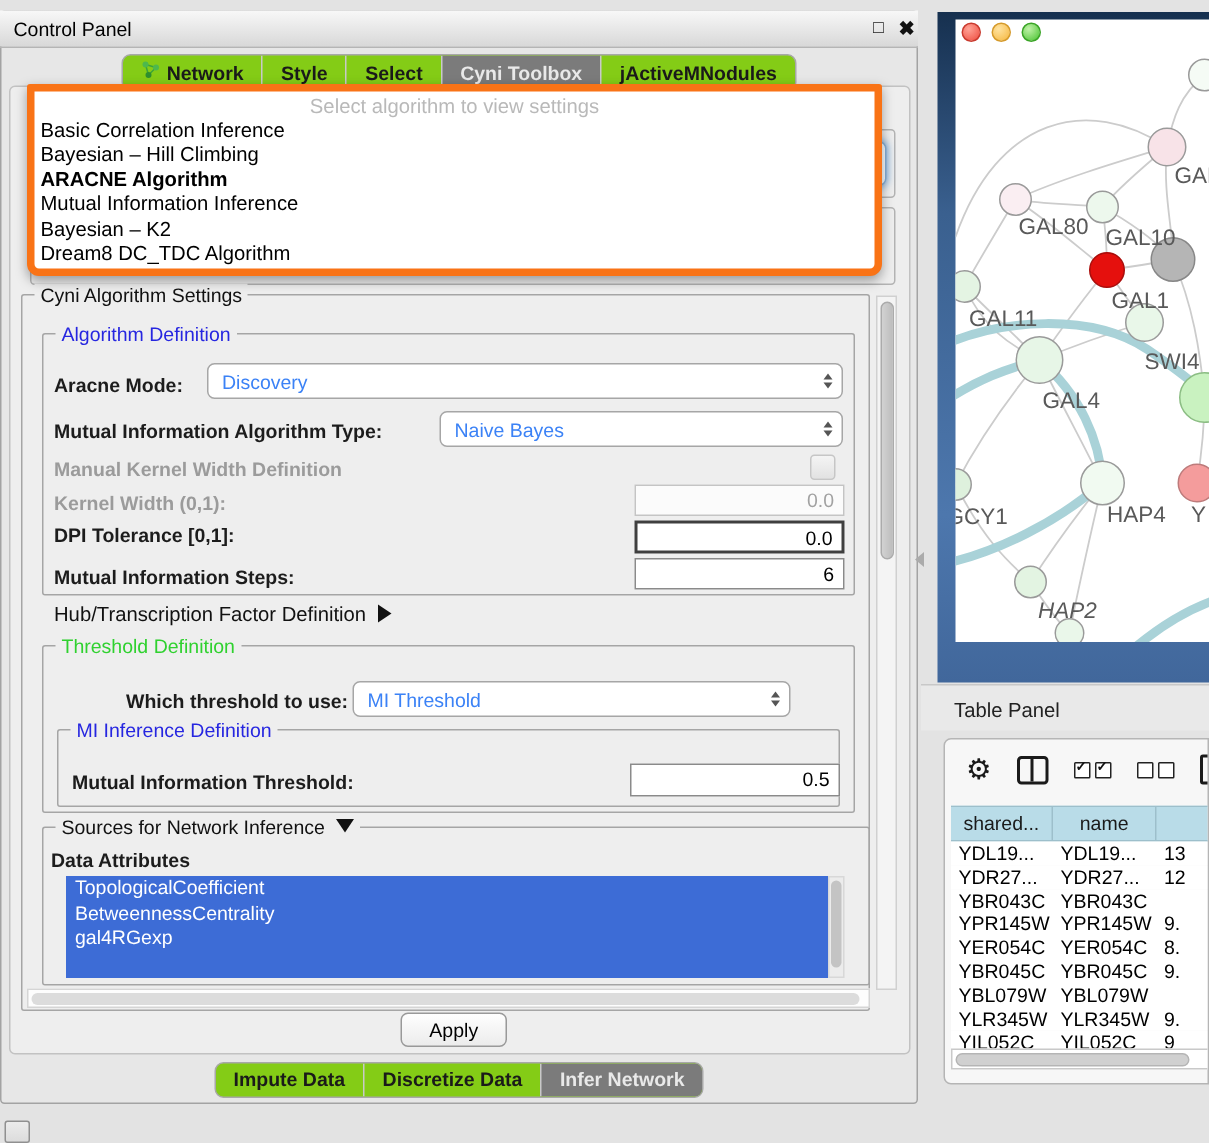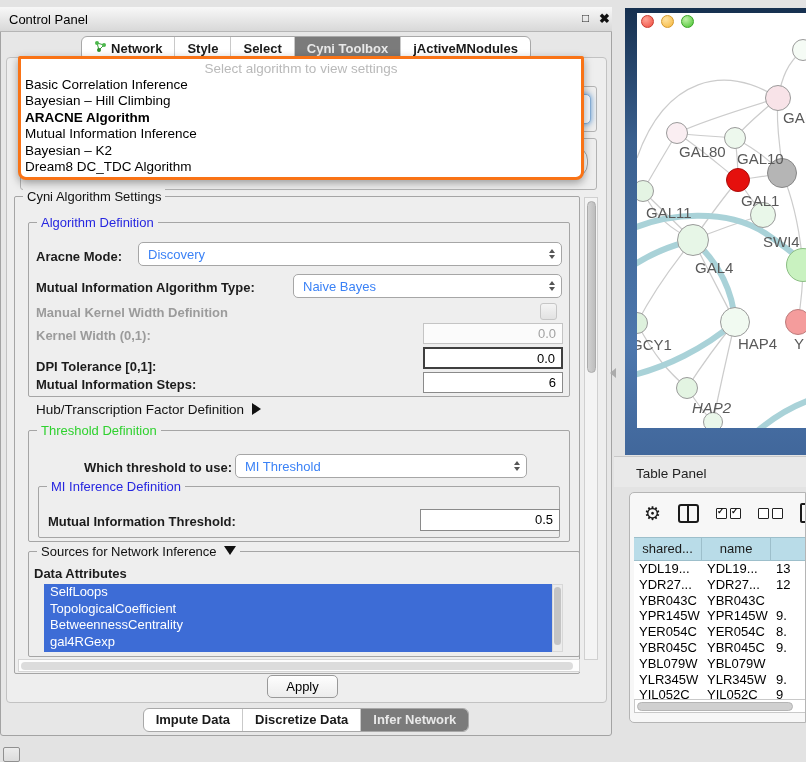--- a/index.html
+++ b/index.html
@@ -14,29 +14,29 @@
     background:linear-gradient(#f8f8f8,#d8d8d8);border-bottom:1px solid #b5b5b5;box-sizing:border-box;}
   .cp-title{position:absolute;left:9px;top:5px;font-size:13px;color:#000;}
   .cp-float{position:absolute;left:582px;top:4px;font-size:12px;font-weight:bold;color:#222;cursor:default;}
   .cp-close{position:absolute;left:599px;top:4px;font-size:13px;font-weight:bold;color:#111;cursor:default;}
 
   .inner-panel{position:absolute;left:6px;top:57px;width:601px;height:646px;background:#eeeeee;
     border:1px solid #c2c2c2;border-radius:4px;box-sizing:border-box;}
 
   
   .tabbar{position:absolute;display:flex;justify-content:center;width:612px;}
-  .tabbar-inner{display:inline-flex;border:1px solid #a8a8a8;border-radius:6px;overflow:hidden;background:#ffffff;}
+  .tabbar-inner{display:inline-flex;border:1px solid #a8a8a8;border-radius:6px;overflow:hidden;background:#84cc16;}
   .tab{padding:3px 12px 4px 12px;font-size:13px;font-weight:600;color:#1a1a1a;border-left:1px solid #c9c9c9;
        display:flex;align-items:center;gap:4px;white-space:nowrap;}
   .tab:first-child{border-left:none;}
   .tab.selected{background:#7b7b7b;color:#e9e9e9;}
 
   
   .algo-dropdown{position:absolute;left:18px;top:56px;width:560px;height:118px;background:#fff;
-    border:3px solid #f97316;border-radius:2px 2px 8px 8px;box-shadow:0 3px 8px rgba(0,0,0,.35);z-index:6;}
+    border:5px solid #f97316;border-radius:2px 2px 8px 8px;box-shadow:0 3px 8px rgba(0,0,0,.35);z-index:6;}
   .algo-prompt{text-align:center;color:#b9b9b9;font-size:13.5px;padding-top:2px;height:16px;}
   .algo-item{font-size:13.5px;line-height:16.4px;padding-left:4px;color:#000;white-space:nowrap;}
   .algo-item.bold{font-weight:bold;}
 
   
   .frag{position:absolute;z-index:2;box-sizing:border-box;}
   .frag-group{border:1px solid #b3b3b3;border-radius:3px;}
   .frag-combo-focus{background:#f4f8fc;border:1px solid #86aed6;border-radius:5px;
     box-shadow:0 0 5px 1px rgba(95,155,215,.75);}
   .frag-combo-round{border:1px solid #a5a5a5;border-radius:14px;background:#fdfdfd;}
@@ -221,21 +221,21 @@
         <i class="dn"></i>
       </span>
   </div>
 
   <span class="row-label dim" style="left:36px;top:305px;">Manual Kernel Width Definition</span>
   <span class="checkbox" style="left:540px;top:303px;"></span>
 
   <span class="row-label dim" style="left:36px;top:328px;">Kernel Width (0,1):</span>
   <div class="field disabled" style="left:423px;top:323px;width:140px;height:21px;">0.0</div>
 
-  <span class="row-label" style="left:36px;top:359px;">DPI Tolerance [0,1]:</span>
+  <span class="row-label" style="left:36px;top:349px;">DPI Tolerance [0,1]:</span>
   <div class="field strong" style="left:423px;top:347px;width:140px;height:22px;">0.0</div>
 
   <span class="row-label" style="left:36px;top:377px;">Mutual Information Steps:</span>
   <div class="field" style="left:423px;top:372px;width:140px;height:21px;">6</div>
 
   <span class="row-label plain z4" style="left:36px;top:402px;"><span>Hub/Transcription Factor Definition</span><span class="tri-right"></span></span>
 
   <div class="group" style="left:28px;top:430px;width:542px;height:112px;">
     <span class="legend green">Threshold Definition</span>
   </div>
@@ -254,21 +254,20 @@
   </div>
   <span class="row-label" style="left:48px;top:514px;">Mutual Information Threshold:</span>
   <div class="field" style="left:420px;top:509px;width:140px;height:22px;">0.5</div>
 
   <div class="group" style="left:28px;top:551px;width:552px;height:106px;">
     <span class="legend"><span>Sources for Network Inference</span><span class="tri-down"></span></span>
   </div>
   <span class="row-label" style="left:34px;top:566px;">Data Attributes</span>
 
   <div class="attr-list" id="attr-list">
-      <div class="attr-item">SelfLoops</div>
       <div class="attr-item">TopologicalCoefficient</div>
       <div class="attr-item">BetweennessCentrality</div>
       <div class="attr-item">gal4RGexp</div>
     </div>
   <div class="list-vscroll">
       <div class="thumb"></div>
     </div>
 
   <div class="vscroll">
       <div class="thumb"></div>

